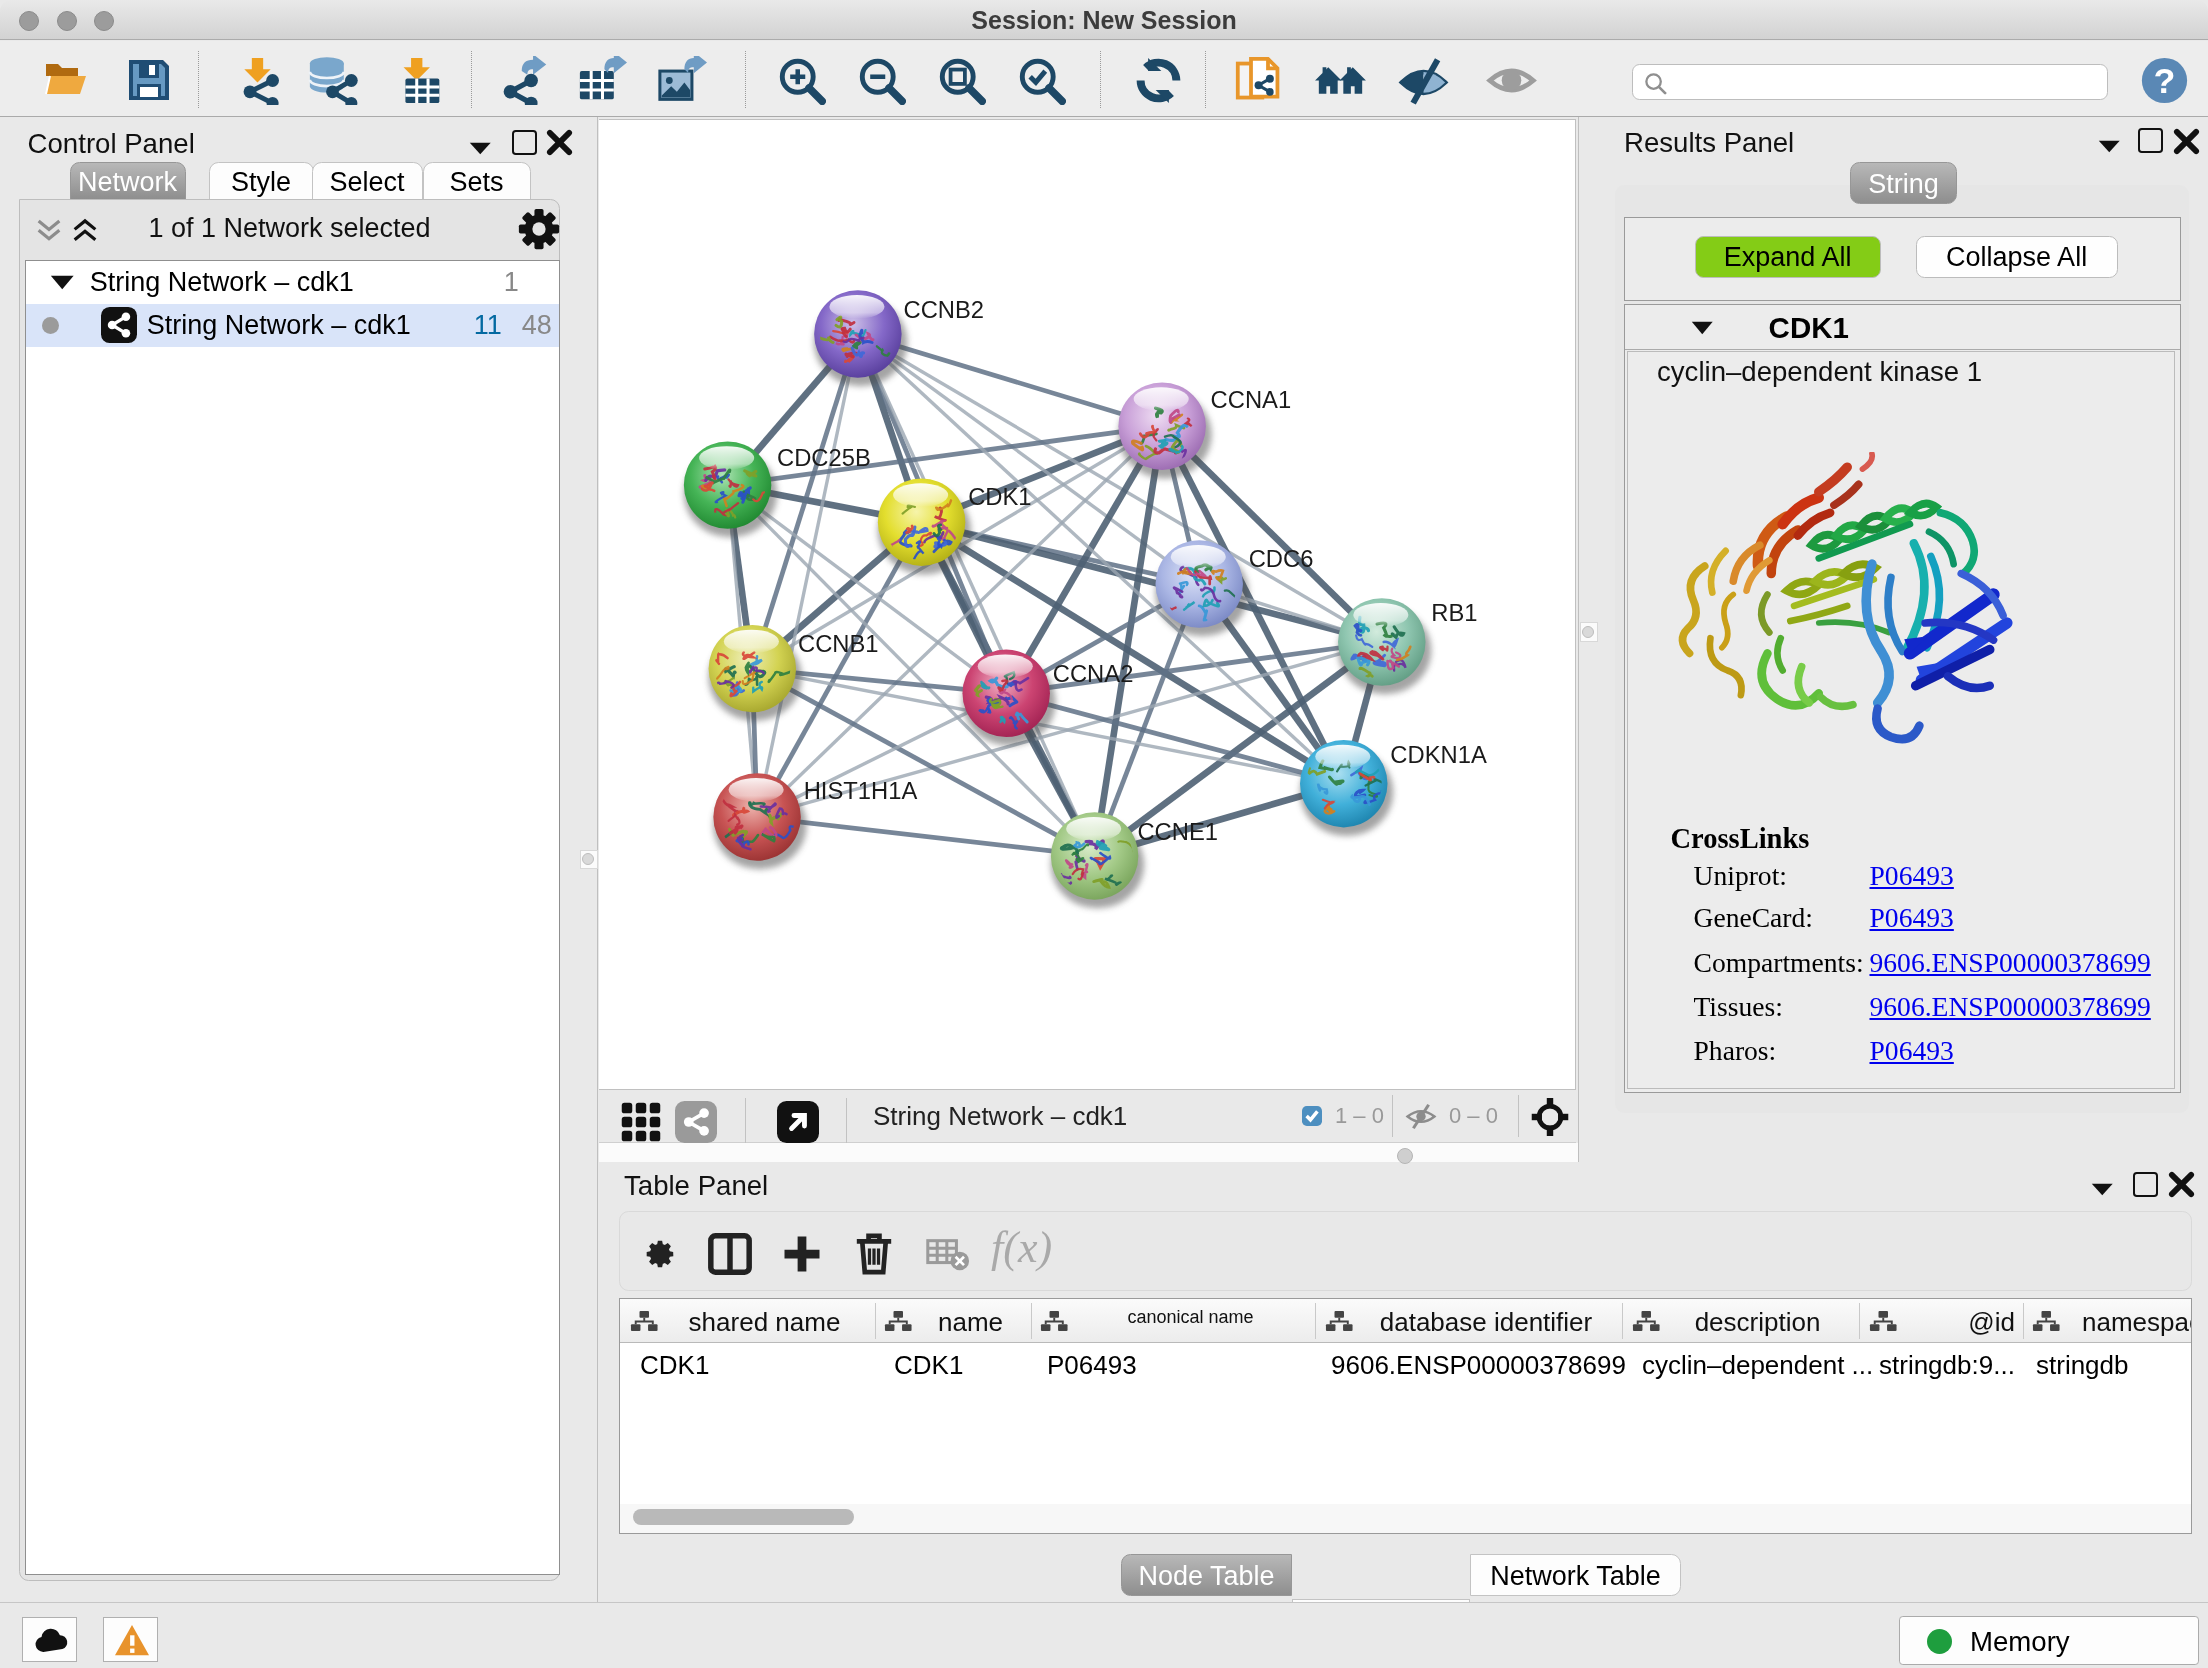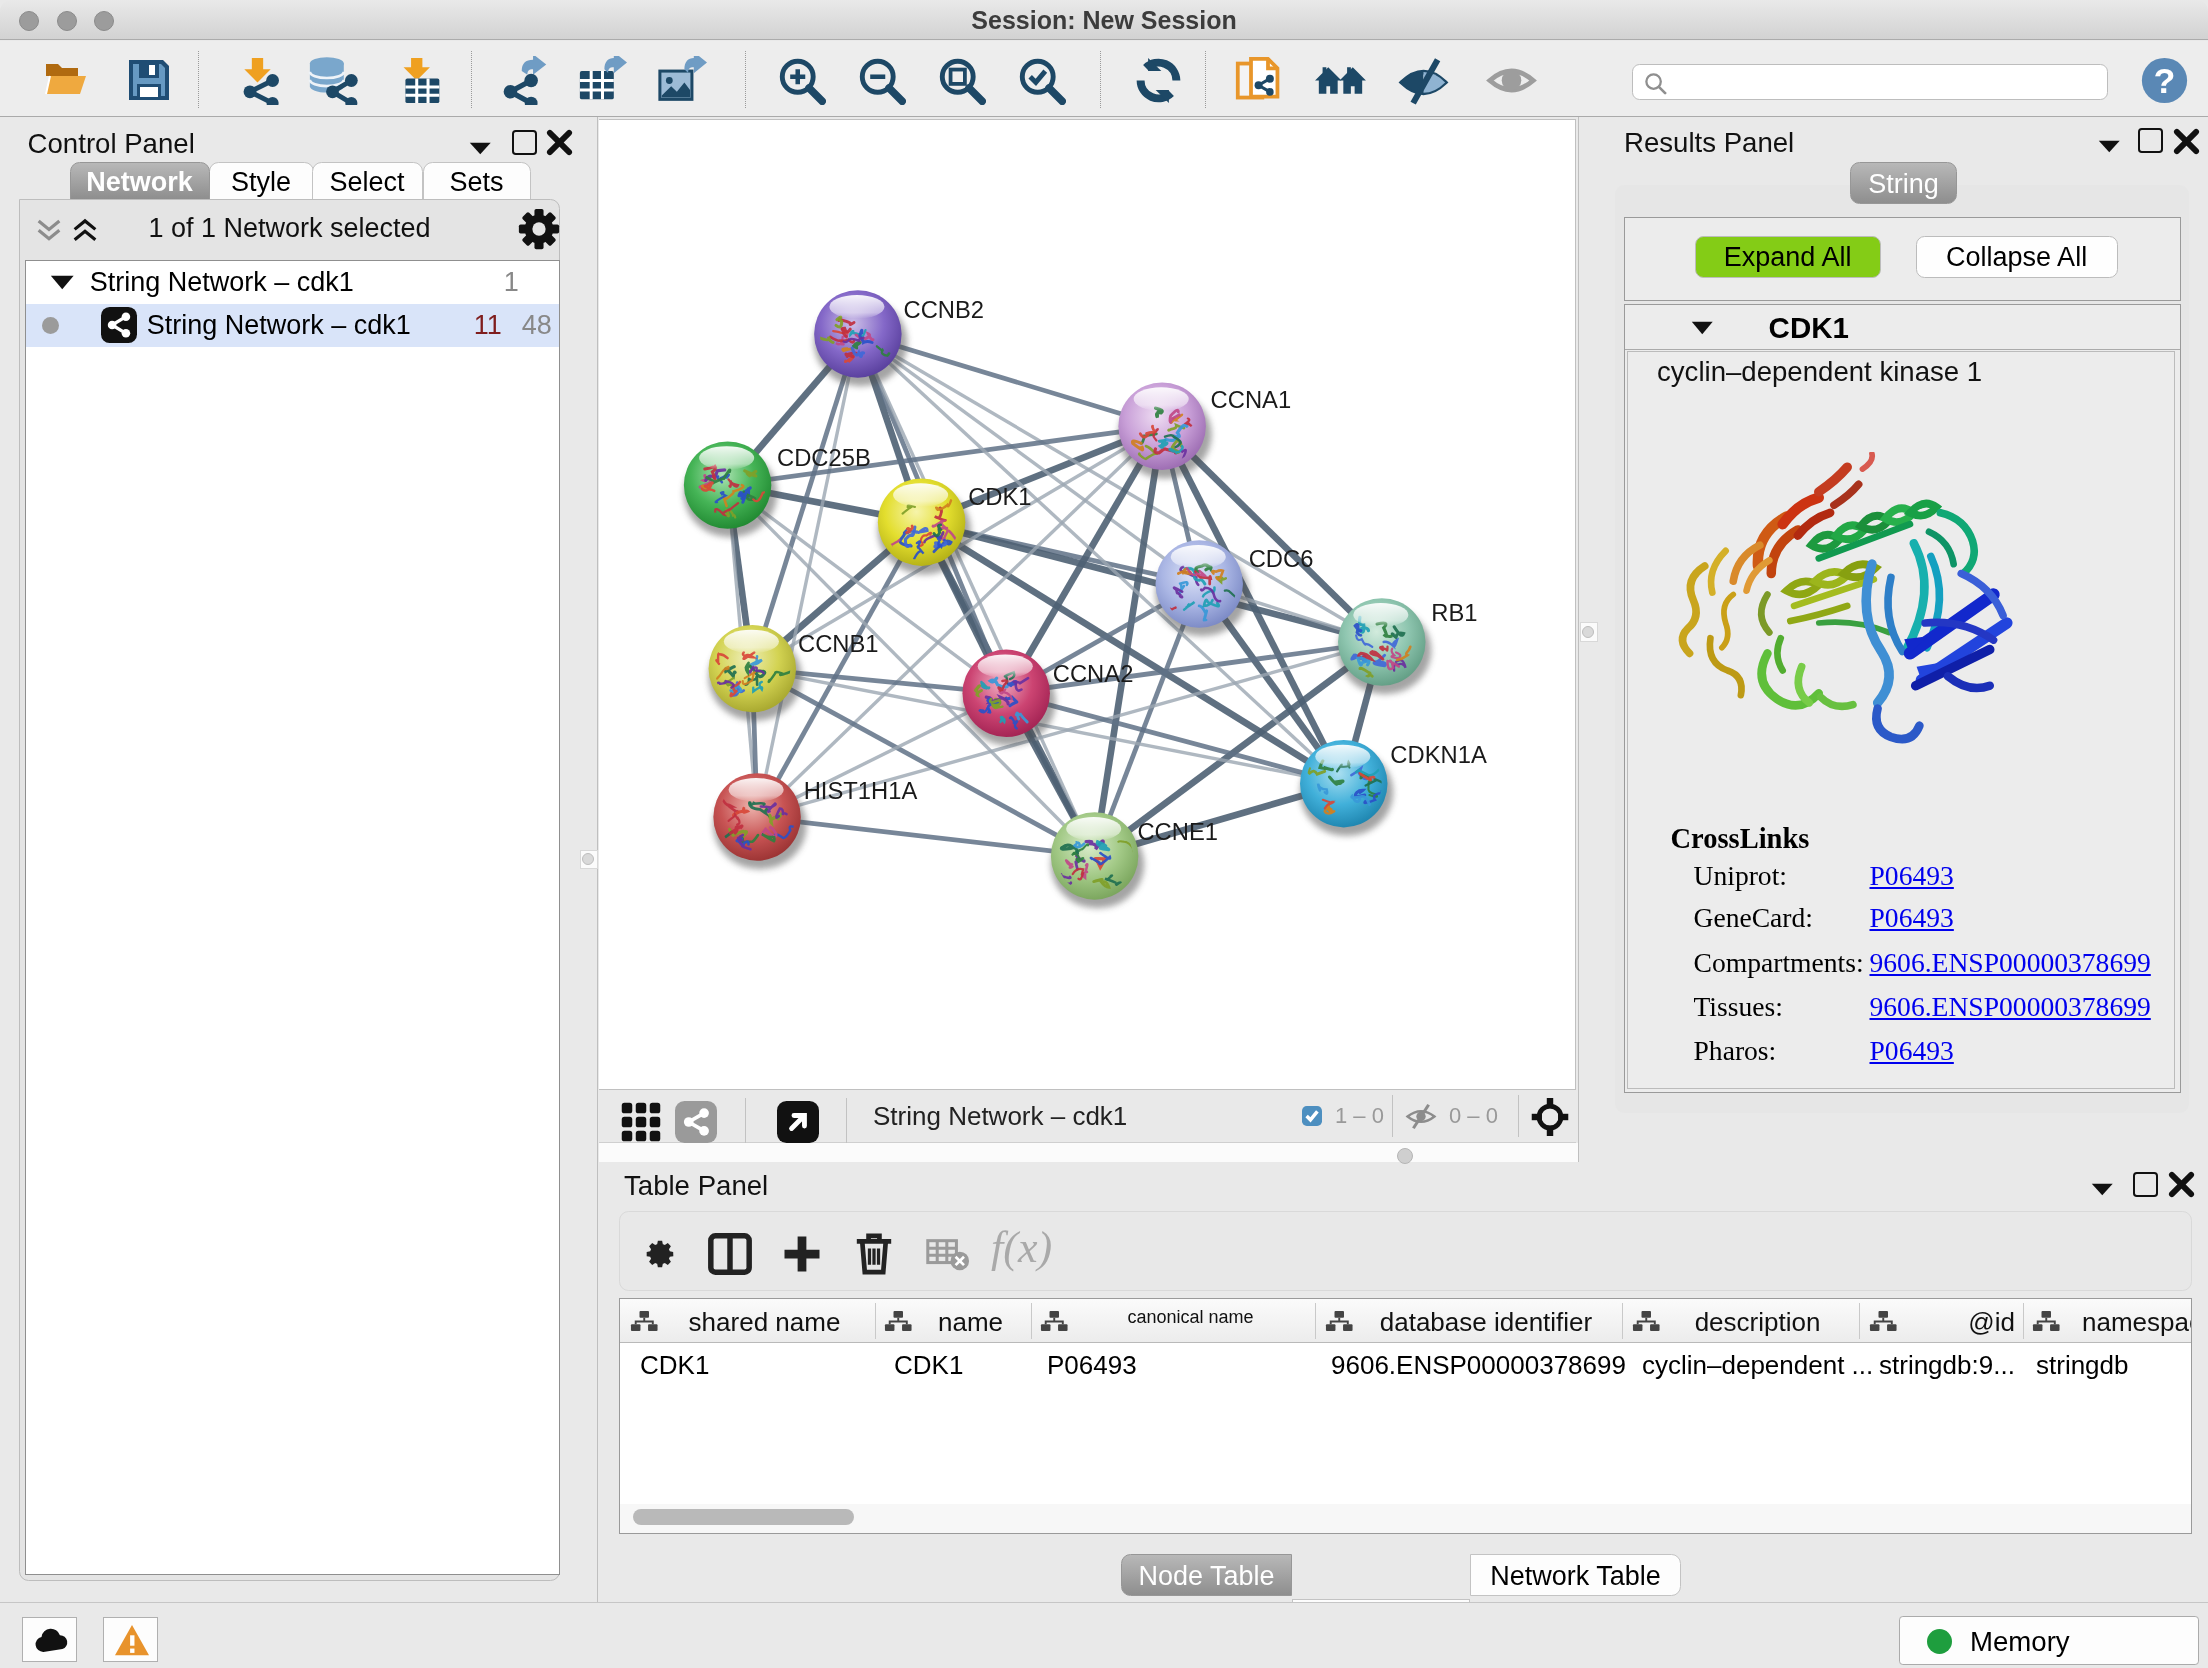--- a/index.html
+++ b/index.html
@@ -252,21 +252,21 @@
       <path d="M4 5 h22 l-11 12z" fill="#111"></path>
     </svg>
   <div class="pctl" style="left:504px; top:13.3px; width:25px; height:25px; border:2.9px solid #111; border-radius:3.8px;"></div>
   <svg class="pctl" style="left:538px; top:12.4px" width="27" height="27" viewBox="0 0 28 28">
       <path d="M4 4 L24 24 M24 4 L4 24" stroke="#111" stroke-width="6" stroke-linecap="round"></path>
     </svg>
 
   <div class="tab" style="left:201px; top:45px; width:105px; line-height:38px;">Style</div>
   <div class="tab" style="left:304px; top:45px; width:111px; line-height:38px;">Select</div>
   <div class="tab" style="left:415px; top:45px; width:108px; line-height:38px;">Sets</div>
-  <div class="tab tabsel" style="left:62px; top:45px; width:140px; line-height:38px;font-weight:bold;">Network</div>
+  <div class="tab tabsel" style="left:62px; top:45px; width:116px; line-height:38px;">Network</div>
 
   <div id="cp-sub">
 
     <svg class="pctl" style="left:13.3px; top:17px" width="32" height="28.5" viewBox="0 0 34 30">
         <g fill="none" stroke="#8c8c8c" stroke-width="3.4">
           <path d="M6 4 l11 9 11-9 M6 14 l11 9 11-9"></path>
         </g>
       </svg>
     <svg class="pctl" style="left:49px; top:17px" width="32" height="28.5" viewBox="0 0 34 30">
         <g fill="none" stroke="#111" stroke-width="3.4">
@@ -303,21 +303,21 @@
           <svg width="36" height="36" viewBox="0 0 26 26">
               <g fill="#fff">
                 <circle cx="18" cy="7" r="3.1"></circle>
                 <circle cx="8" cy="13" r="3.1"></circle>
                 <circle cx="18" cy="19" r="3.1"></circle>
                 <path d="M18 7 L8 13 L18 19" stroke="#fff" stroke-width="2.4" fill="none"></path>
               </g>
             </svg>
         </div>
         <div style="position:absolute; left:121px; top:5.7px; font-size:27px; color:#000;">String Network – cdk1</div>
-        <div style="position:absolute; left:448px; top:5.7px; font-size:27px; color:#7f1d1d;">11</div>
+        <div style="position:absolute; left:448px; top:5.7px; font-size:27px; color:#0369a1;">11</div>
         <div style="position:absolute; left:496px; top:5.7px; font-size:27px; color:#888;">48</div>
       </div>
     </div>
   </div>
 </div>
 
 <div id="netview">
   <div id="netwhite">
 <svg id="netsvg" width="977" height="967" viewBox="0 0 1027 1017" style="position:absolute;left:0;top:0">
 <defs>

